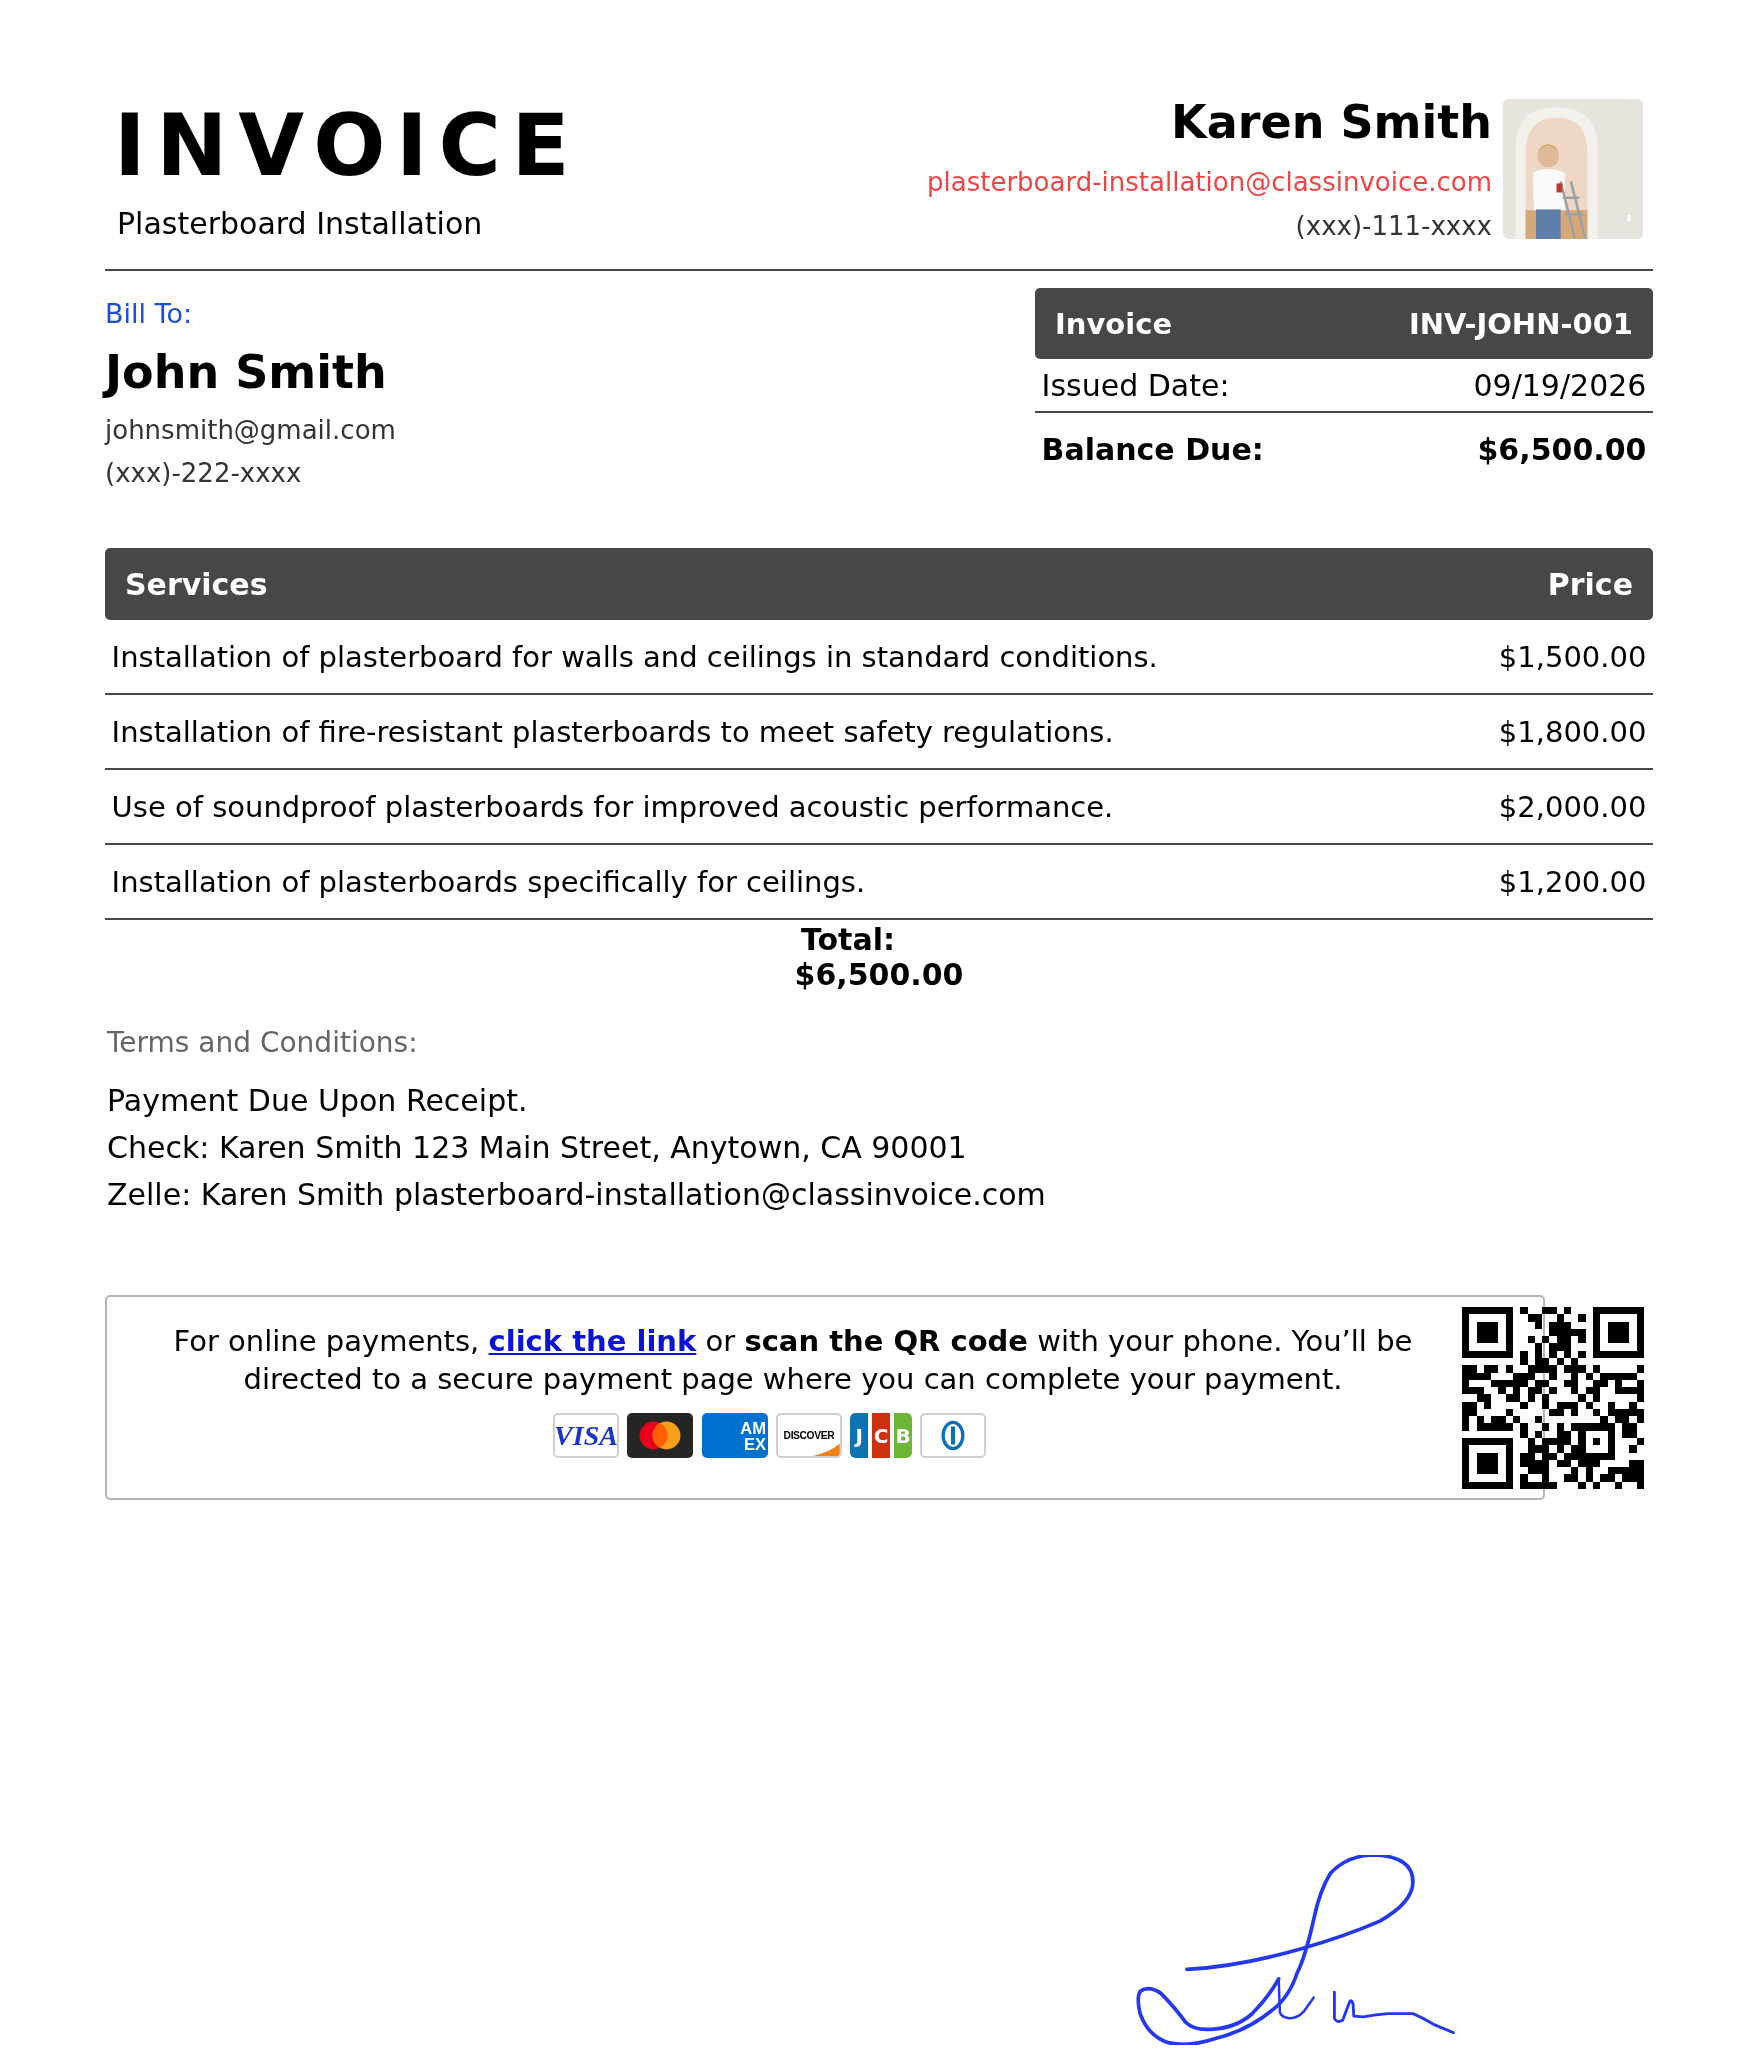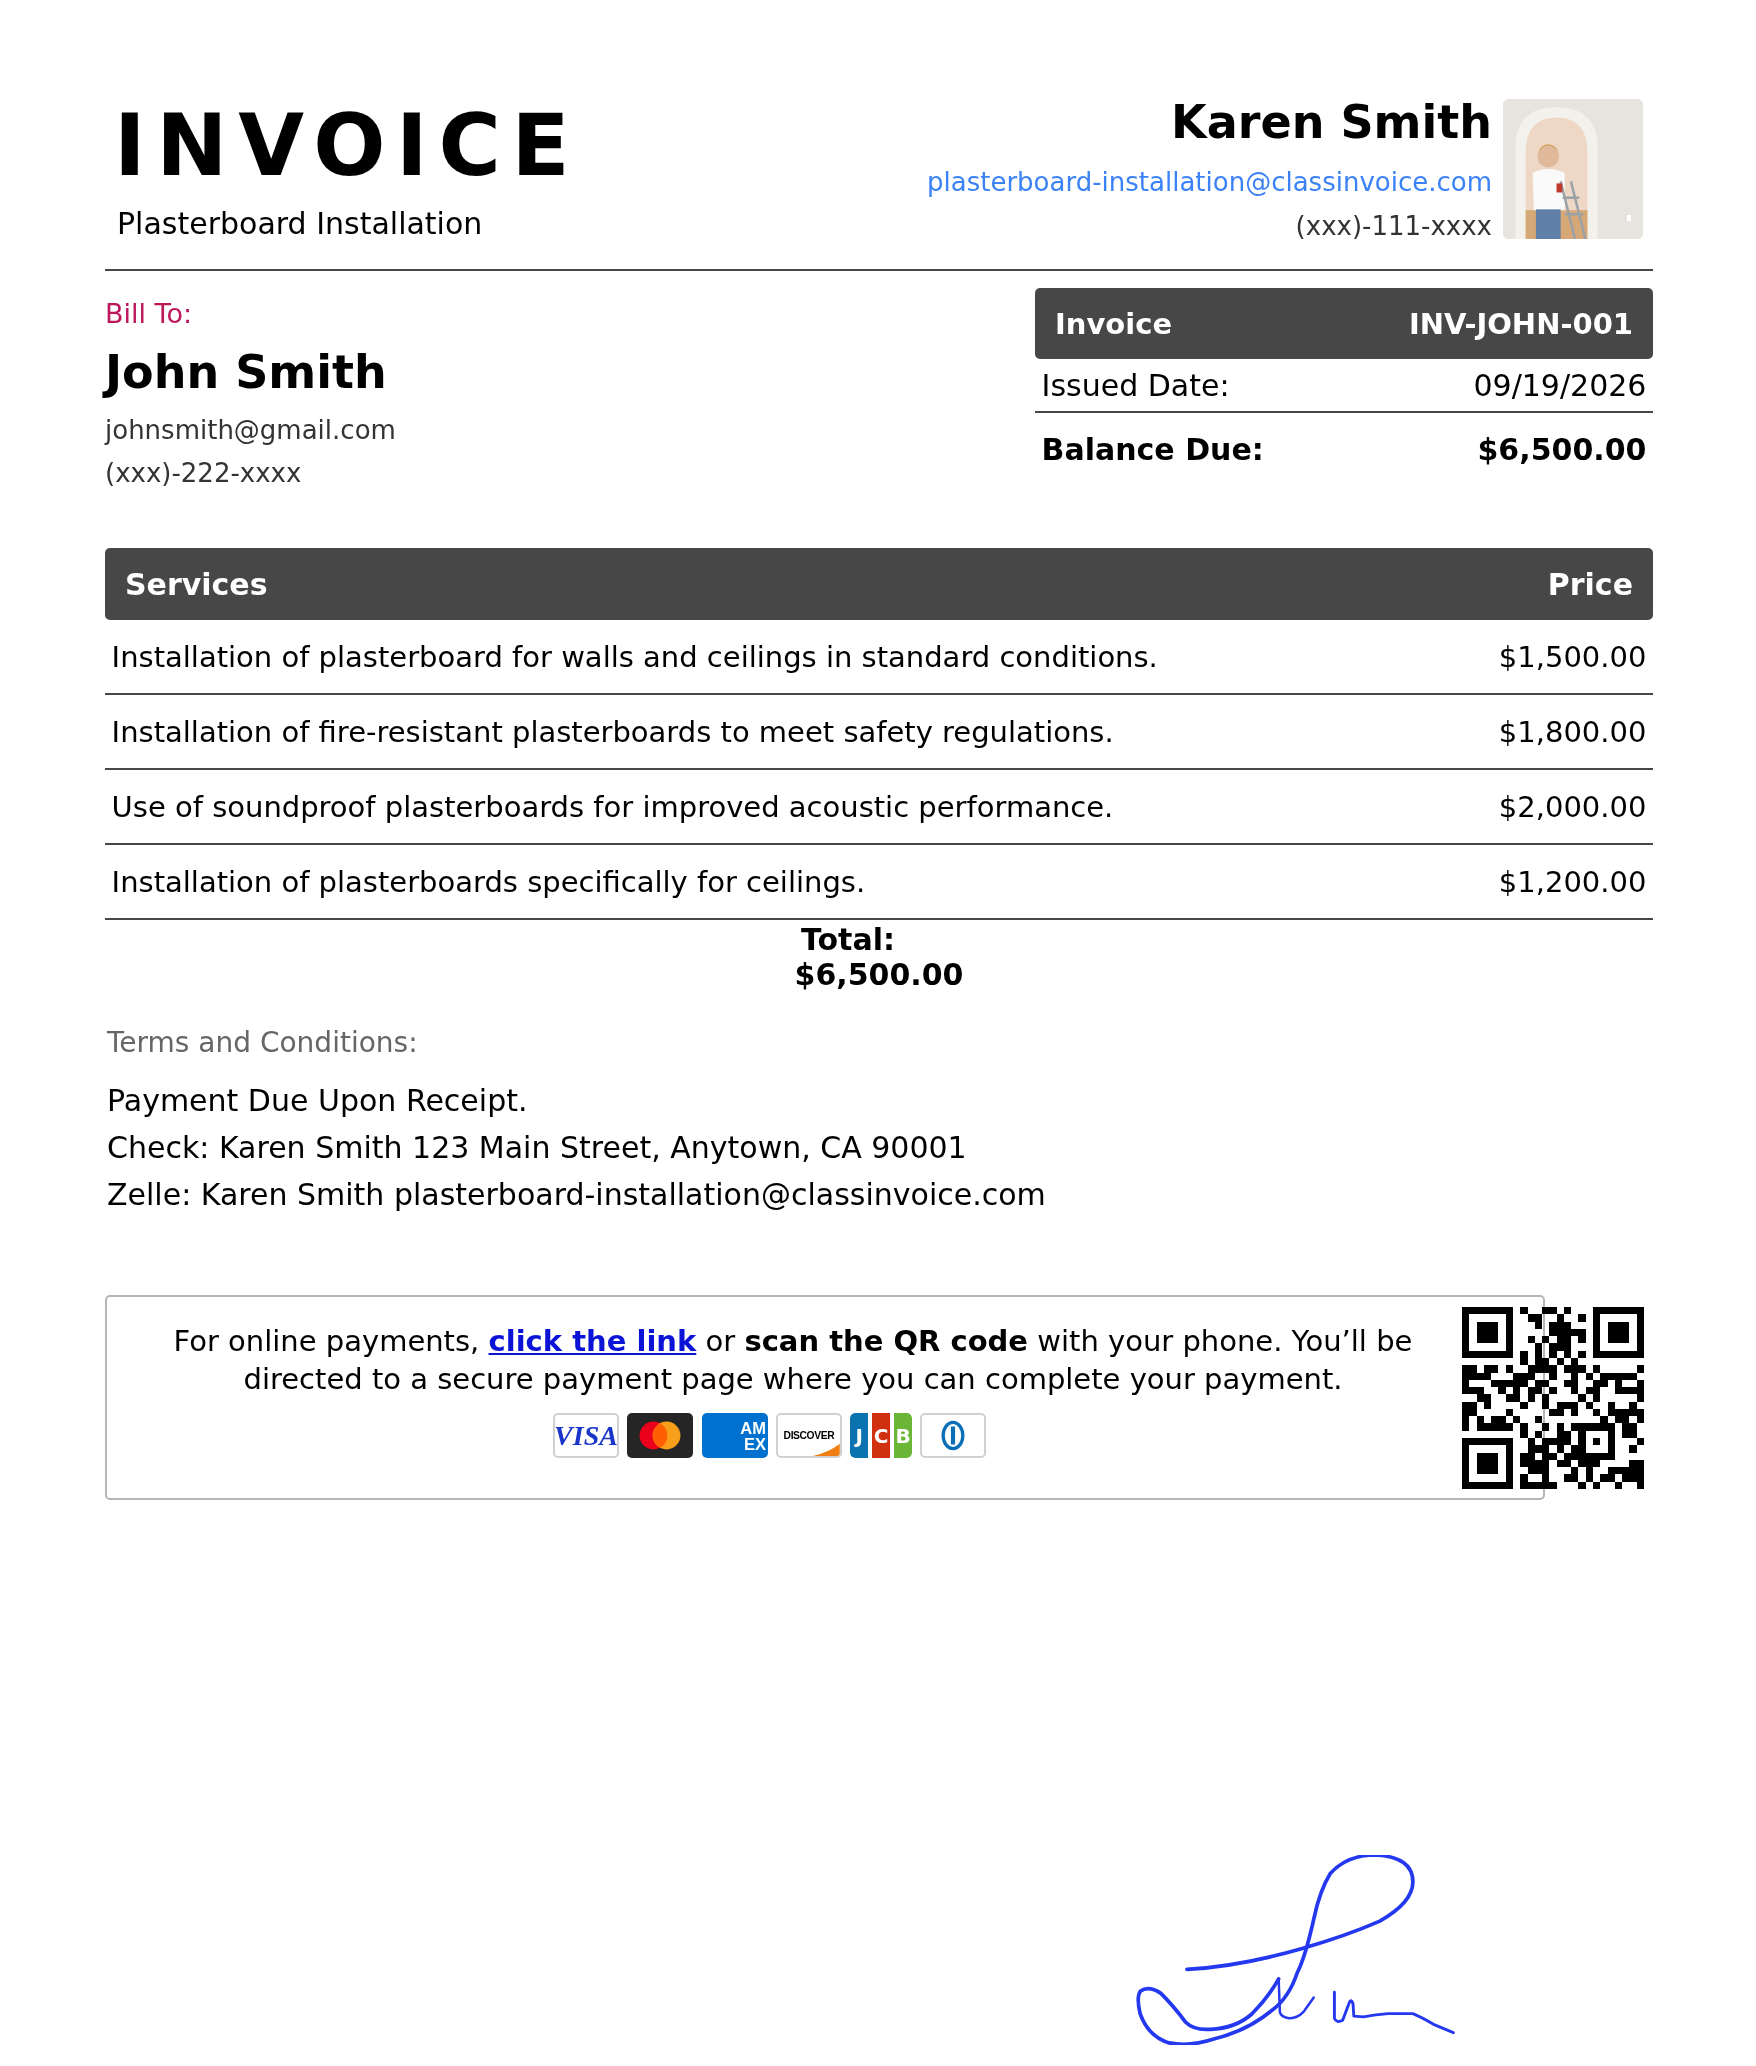--- a/index.html
+++ b/index.html
@@ -4,28 +4,28 @@
 <style>
   html, body { margin:0; padding:0; background:#ffffff; }
   body { width:1756px; height:2273px; position:relative; overflow:hidden;
          font-family:"DejaVu Sans", "Liberation Sans", sans-serif; color:#000; }
   .abs { position:absolute; }
 
   
   .inv-title { left:114px; top:103px; font-size:85px; font-weight:bold; letter-spacing:10.7px; line-height:1; }
   .inv-sub { left:117px; top:209px; font-size:30px; line-height:1; }
   .biz-name { right:264px; top:99px; font-size:46px; font-weight:bold; line-height:1; text-align:right; }
-  .biz-email { right:264px; top:169px; font-size:26px; color:#3b82f6; line-height:1; text-align:right; }
+  .biz-email { right:264px; top:169px; font-size:26px; color:#ef4444; line-height:1; text-align:right; }
   .biz-phone { right:264px; top:213px; font-size:26px; color:#333; line-height:1; text-align:right; }
   .photo { left:1503px; top:99px; width:140px; height:140px; border-radius:5.8px; overflow:hidden;
            background:#e8e6df; }
   .divider-top { left:105px; top:269px; width:1548px; height:1.7px; background:#474747; }
 
   
-  .bill-label { left:105px; top:300px; font-size:27px; color:#be185d; line-height:1; }
+  .bill-label { left:105px; top:300px; font-size:27px; color:#1d4ed8; line-height:1; }
   .bill-name { left:105px; top:349px; font-size:46px; font-weight:bold; line-height:1; }
   .bill-email { left:105px; top:417px; font-size:26px; color:#333; line-height:1; }
   .bill-phone { left:105px; top:460px; font-size:26px; color:#333; line-height:1; }
 
   
   .meta { left:1035px; top:288px; width:618px; }
   .meta-head { height:71px; background:#474747; border-radius:5px; color:#fff; display:flex;
                justify-content:space-between; align-items:center; padding:0 20px; box-sizing:border-box;
                font-size:29px; font-weight:bold; }
   .meta-row { display:flex; justify-content:space-between; align-items:center; padding:0 6.6px;

